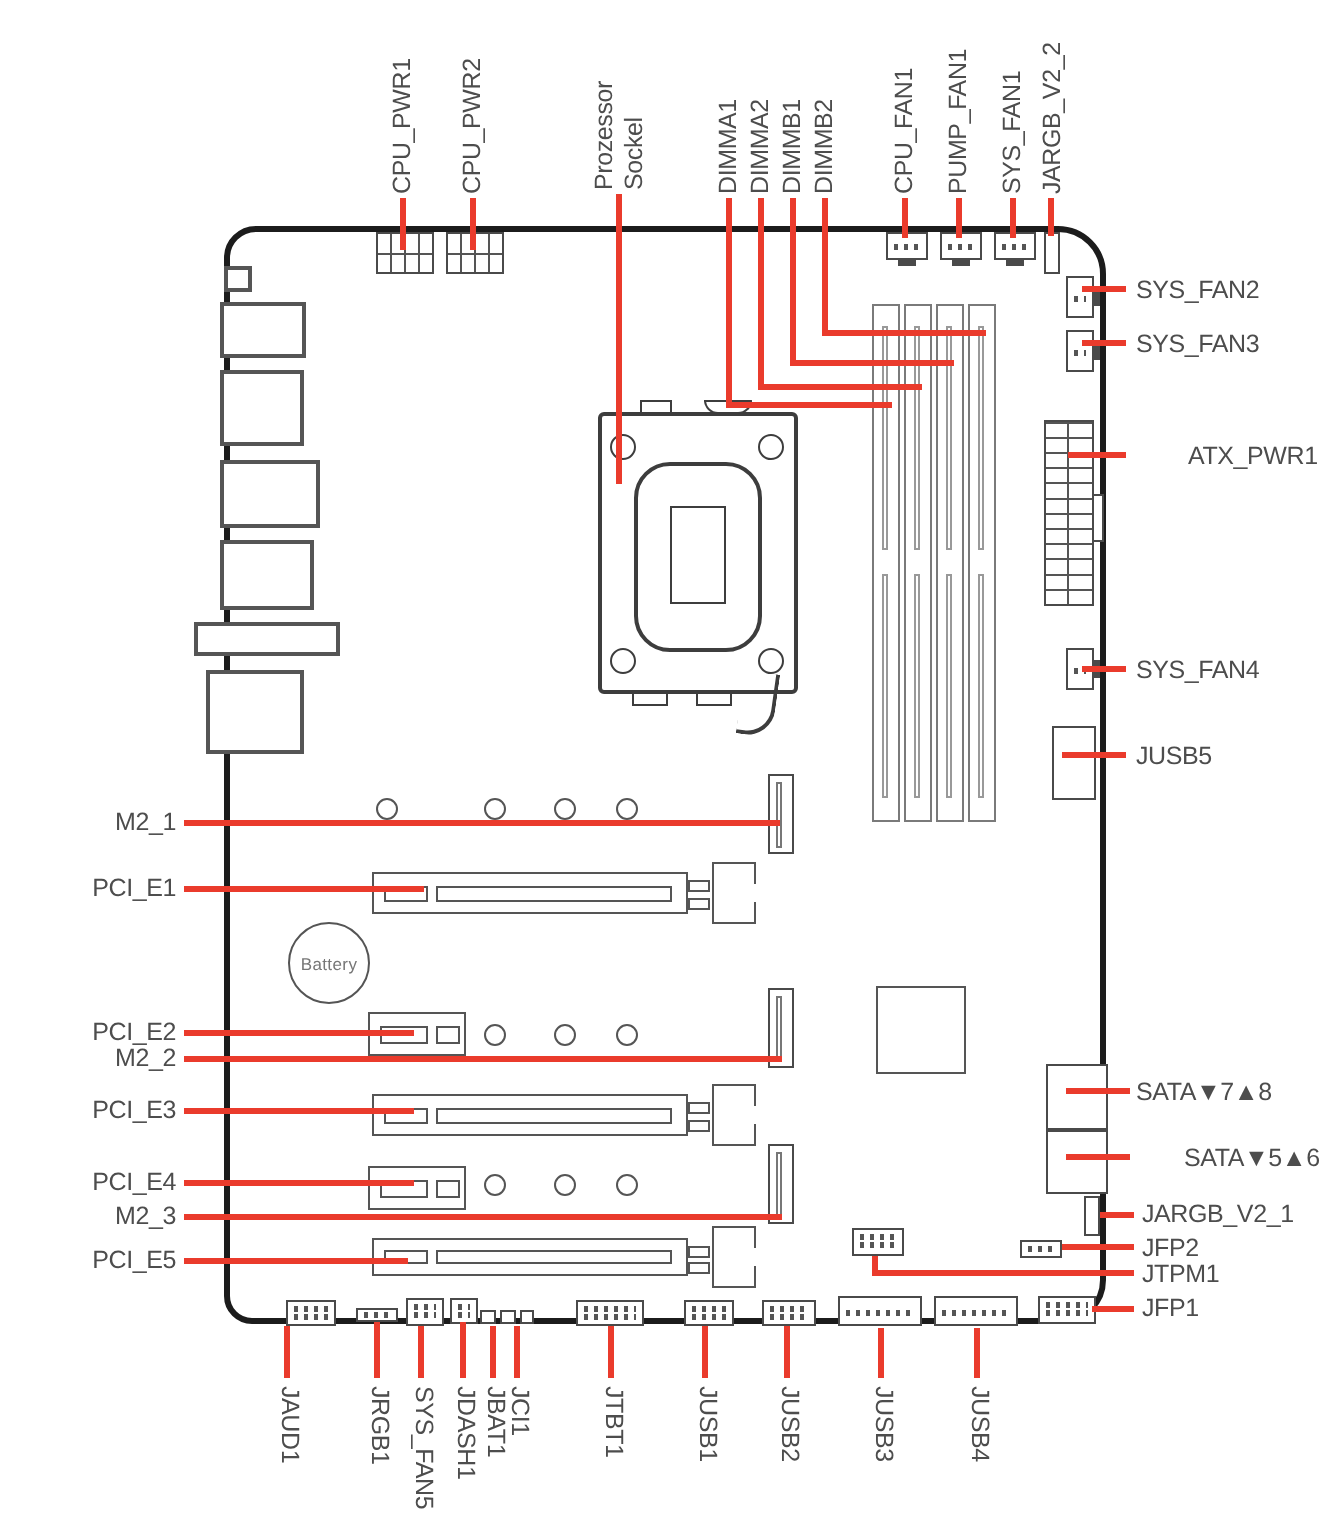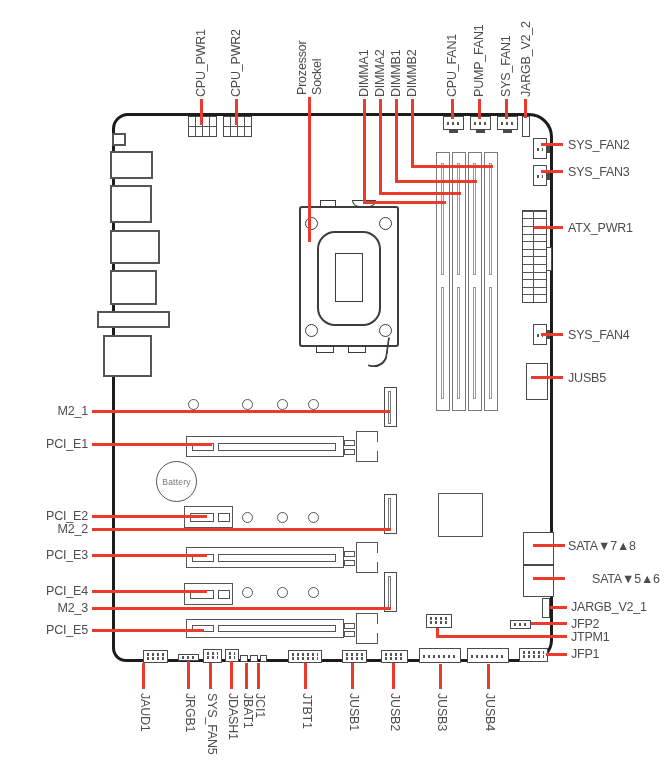--- a/index.html
+++ b/index.html
@@ -146,21 +146,21 @@
 
   <div class="c slot" style="left:186px;top:619px;width:158px;height:19px"></div>
   <div class="c slot" style="left:192px;top:625px;width:22px;height:7px"></div>
   <div class="c slot" style="left:218px;top:625px;width:118px;height:7px"></div>
   <div class="c slot" style="left:344px;top:623px;width:11px;height:6px"></div>
   <div class="c slot" style="left:344px;top:631px;width:11px;height:6px"></div>
   <div class="c slot" style="left:356px;top:613px;width:22px;height:31px"></div>
   <div class="notch" style="left:367px;top:624px;width:13px;height:9px"></div>
 
   <div class="c slot" style="left:438px;top:493px;width:45px;height:44px"></div>
-  <div class="c battery" style="left:156px;top:461px;width:41px;height:41px">
+  <div class="c battery" style="left:144px;top:461px;width:41px;height:41px">
     <span>Battery</span>
   </div>
 
   <div class="c dots1 fan-v" style="left:533px;top:138px;width:14px;height:21px"></div>
   <div class="c dots1 fan-v" style="left:533px;top:165px;width:14px;height:21px"></div>
   <div class="c grid24" style="left:522px;top:210px;width:25px;height:93px"></div>
   <div class="c" style="left:546px;top:247px;width:6px;height:24px"></div>
   <div class="c dots1 fan-v" style="left:533px;top:324px;width:14px;height:21px"></div>
   <div class="c" style="left:526px;top:363px;width:22px;height:37px"></div>
   <div class="c" style="left:523px;top:532px;width:31px;height:33px"></div>
@@ -250,21 +250,21 @@
   <div class="lb lleft" style="left:8px;top:437px">PCI_E1</div>
   <div class="lb lleft" style="left:8px;top:509px">PCI_E2</div>
   <div class="lb lleft" style="left:8px;top:522px">M2_2</div>
   <div class="lb lleft" style="left:8px;top:548px">PCI_E3</div>
   <div class="lb lleft" style="left:8px;top:584px">PCI_E4</div>
   <div class="lb lleft" style="left:8px;top:601px">M2_3</div>
   <div class="lb lleft" style="left:8px;top:623px">PCI_E5</div>
 
   <div class="lb lright" style="left:568px;top:138px">SYS_FAN2</div>
   <div class="lb lright" style="left:568px;top:165px">SYS_FAN3</div>
-  <div class="lb lright" style="left:568px;top:221px">ATX_PWR1</div>
+  <div class="lb lright" style="left:594px;top:221px">ATX_PWR1</div>
   <div class="lb lright" style="left:568px;top:328px">SYS_FAN4</div>
   <div class="lb lright" style="left:568px;top:371px">JUSB5</div>
   <div class="lb lright" style="left:568px;top:539px">SATA▼7▲8</div>
   <div class="lb lright" style="left:592px;top:572px">SATA▼5▲6</div>
   <div class="lb lright" style="left:571px;top:600px">JARGB_V2_1</div>
   <div class="lb lright" style="left:571px;top:617px">JFP2</div>
   <div class="lb lright" style="left:571px;top:630px">JTPM1</div>
   <div class="lb lright" style="left:571px;top:647px">JFP1</div>
 
   <span class="lb vdn" style="left:152px;top:693px">JAUD1</span>

